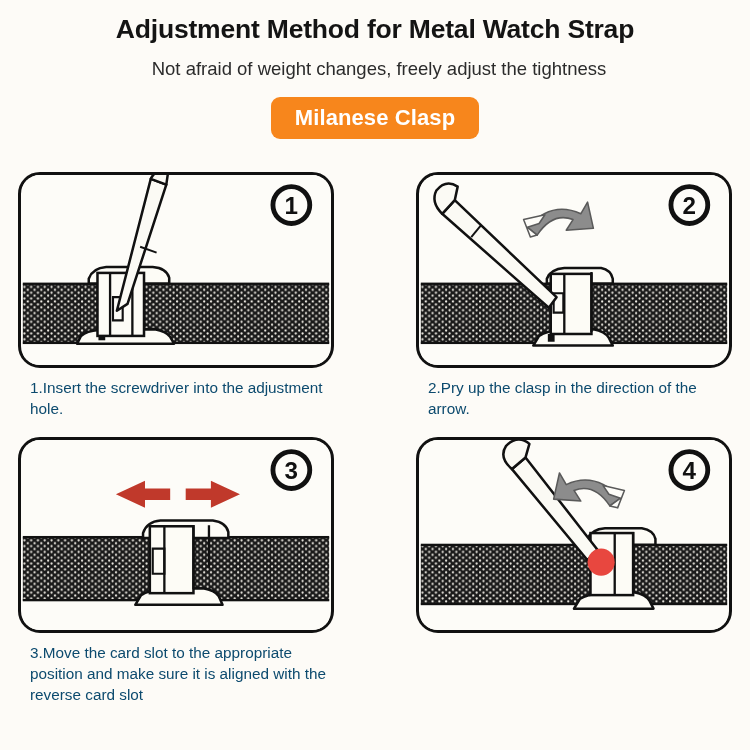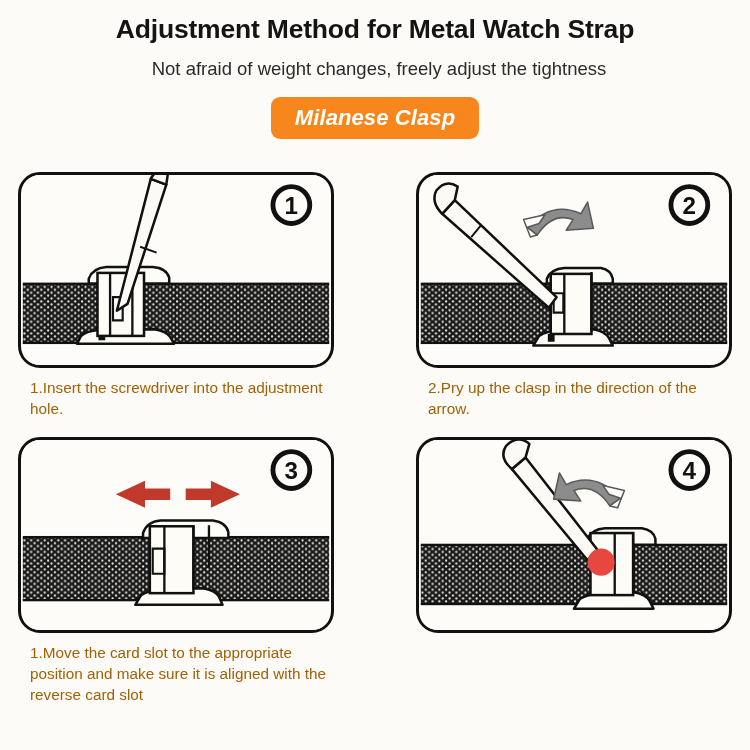--- a/index.html
+++ b/index.html
@@ -46,21 +46,20 @@
   }
   .badge {
     background: #f7861c;
     color: #ffffff;
     font-size: 22px;
     font-weight: bold;
     border-radius: 9px;
     padding: 9px 24px 10px 24px;
     line-height: 1.05;
     letter-spacing: 0.1px;
-    font-style: italic;
   }
 
   
   .grid {
     position: absolute;
     top: 172px;
     left: 0;
     width: 750px;
   }
   .row {
@@ -85,21 +84,21 @@
     background: #fdfcf8;
     overflow: hidden;
   }
   .panel svg {
     display: block;
     width: 100%;
     height: 100%;
   }
   .caption {
     font-size: 15.3px;
-    color: #a16207;
+    color: #0c4a6e;
     line-height: 1.38;
     margin: 9px 0 0 12px;
     max-width: 300px;
   }
 </style>
 </head>
 <body>
 
 <div class="page">
 
@@ -243,21 +242,21 @@
               <line x1="146" y1="89" x2="146" y2="158" stroke="#111" stroke-width="2.4"></line>
               <line x1="176" y1="88" x2="176" y2="154" stroke="#111" stroke-width="2.4"></line>
               <line x1="192" y1="88" x2="192" y2="132" stroke="#111" stroke-width="2.4"></line>
               <path d="M134 112 L146 112 L146 138 L134 138 Z" fill="none" stroke="#111" stroke-width="2.2"></path>
 
               <circle cx="277" cy="31" r="19" fill="none" stroke="#111" stroke-width="5"></circle>
               <text x="277" y="40" text-anchor="middle" font-family="Liberation Sans, sans-serif" font-size="25" font-weight="bold" fill="#111">3</text>
             </g>
           </svg>
         </div>
-        <div class="caption">1.Move the card slot to the appropriate position and make sure it is aligned with the reverse card slot</div>
+        <div class="caption">3.Move the card slot to the appropriate position and make sure it is aligned with the reverse card slot</div>
       </div>
 
       <div class="step">
         <div class="panel">
           <svg viewBox="0 0 316 196" xmlns="http://www.w3.org/2000/svg">
             <defs>
               <pattern id="mesh4" width="7" height="6" patternUnits="userSpaceOnUse">
                 <rect width="7" height="6" fill="#1a1a1a"></rect>
                 <circle cx="1.6" cy="1.5" r="1.15" fill="#efece4"></circle>
                 <circle cx="5.1" cy="4.5" r="1.15" fill="#efece4"></circle>

